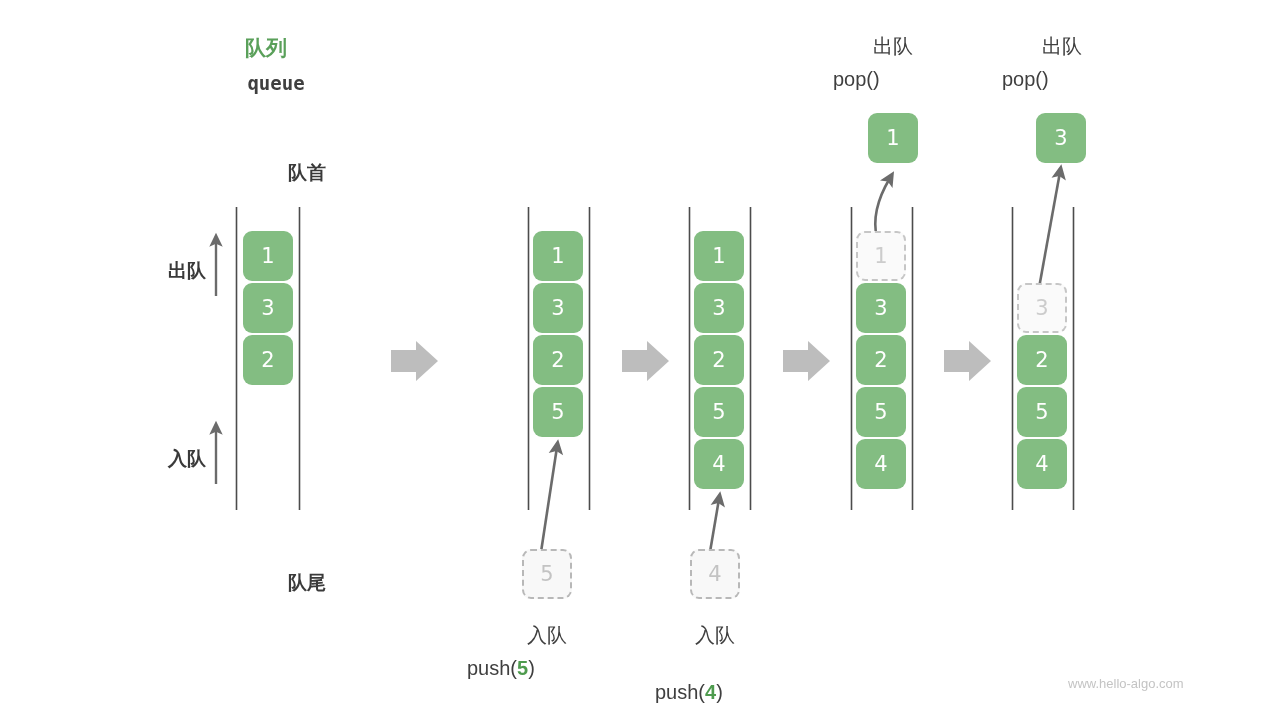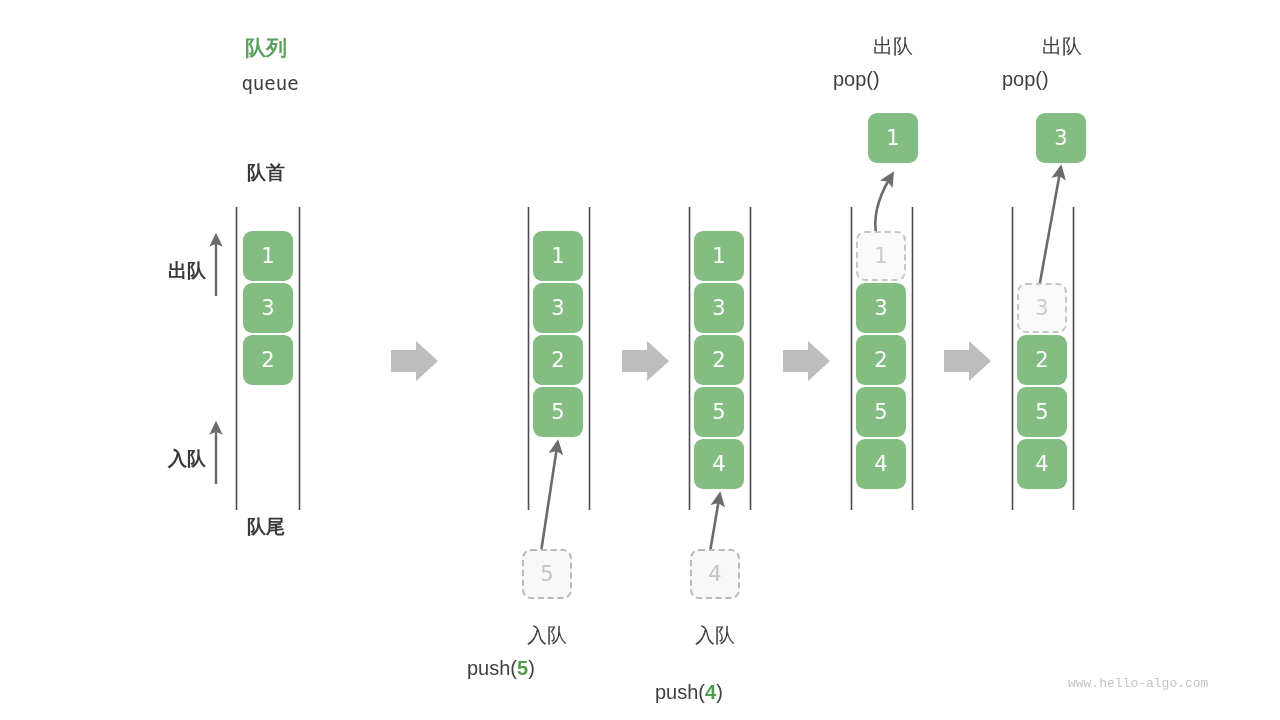--- a/index.html
+++ b/index.html
@@ -33,41 +33,41 @@
     font-size: 19px;
     color: #3f3f3f;
     text-align: center;
     white-space: nowrap;
   }
   .label-bold {
     font-family: "DejaVu Sans", "Liberation Sans", sans-serif;
     font-weight: bold;
     font-size: 19px;
     color: #3a3a3a;
-    text-align: center;
+    text-align: right;
     white-space: nowrap;
   }
   .op-cn {
     font-family: "DejaVu Sans", "Liberation Sans", sans-serif;
     font-weight: normal;
     font-size: 20px;
     color: #3f3f3f;
     text-align: center;
     white-space: nowrap;
   }
   .op-code {
     font-family: Liberation Sans, sans-serif;
     font-size: 20px;
     color: #3f3f3f;
     text-align: left;
     white-space: nowrap;
   }
   .op-code .arg { color: #4e9b4e; font-weight: bold; }
   .watermark {
-    font-family: Liberation Mono, monospace;
+    font-family: Liberation Sans, sans-serif;
     font-size: 13px;
     color: #c4c4c4;
     white-space: nowrap;
   }
 
   
   .cell {
     width: 50px;
     height: 50px;
     border-radius: 9px;
@@ -167,24 +167,24 @@
     </g>
     <g>
       <path d="M783,350 L808,350 L808,341 L830,361 L808,381 L808,372 L783,372 Z" fill="#bdbdbd"></path>
     </g>
     <g>
       <path d="M944,350 L969,350 L969,341 L991,361 L969,381 L969,372 L944,372 Z" fill="#bdbdbd"></path>
     </g>
   </svg>
 
   <div class="abs title-cn" style="left:206px; top:34px; width:120px;">队列</div>
-  <div class="abs title-code" style="left:210px; top:72px; width:120px;">queue</div>
+  <div class="abs title-code" style="left:216px; top:72px; width:120px;font-weight:bold;">queue</div>
 
   <div class="abs label-bold" style="left:206px; top:160px; width:120px;">队首</div>
-  <div class="abs label-bold" style="left:206px; top:514px; width:120px;font-family:Liberation Serif, serif;">队尾</div>
+  <div class="abs label-bold" style="left:206px; top:570px; width:120px;font-family:Liberation Serif, serif;">队尾</div>
   <div class="abs label-bold" style="left:140px; top:258px; width:66px; text-align:right;">出队</div>
   <div class="abs label-bold" style="left:140px; top:446px; width:66px; text-align:right;">入队</div>
 
   <div class="abs" style="left:243px; top:231px; display:flex; flex-direction:column; gap:2px;">
     <div class="cell">1</div>
     <div class="cell">3</div>
     <div class="cell">2</div>
   </div>
 
   <div class="abs" style="left:533px; top:231px; display:flex; flex-direction:column; gap:2px;">

